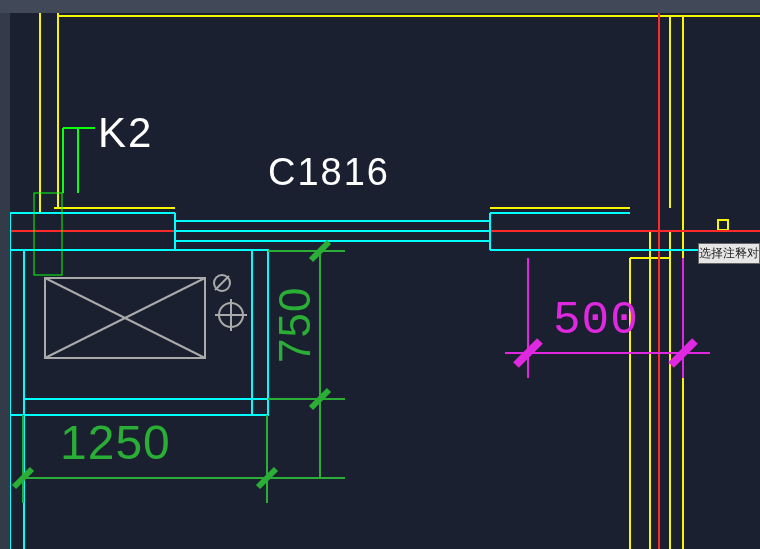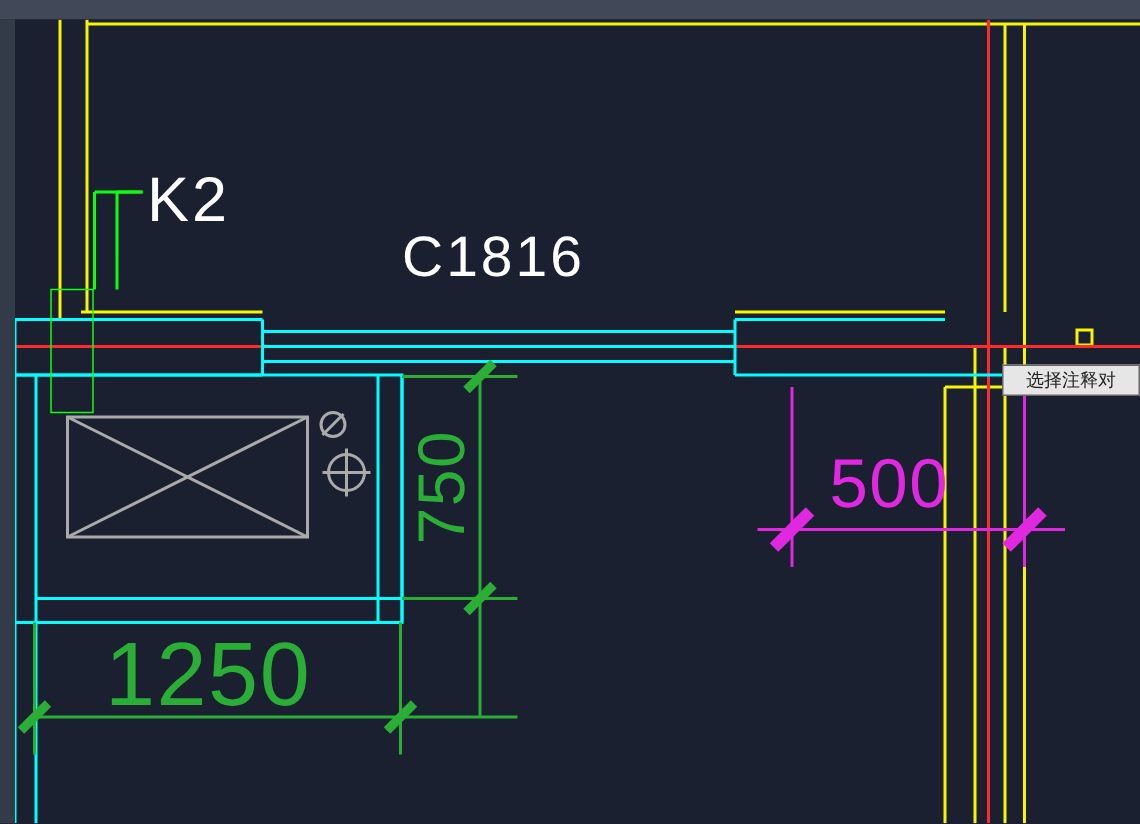--- a/index.html
+++ b/index.html
@@ -33,27 +33,27 @@
     white-space: nowrap;
   }
   .dim-text {
     position: absolute;
     font-family: Arial, sans-serif;
     font-weight: 400;
     letter-spacing: 1px;
     white-space: nowrap;
   }
   .green-dim { color: #2aae36; }
-  .magenta-dim { color: #e128e1; }
+  .magenta-dim { color: #e128e1; font-family: Liberation Mono, monospace; }
   .tooltip {
     position: absolute;
     background: #e6e6e6;
     color: #222;
     font-size: 12px;
-    padding: 1px 15px;
+    padding: 1px 0;
     border: 1px solid #666;
     font-family: "Microsoft YaHei", sans-serif;
   }
 </style>
 </head>
 <body>
 
 <div class="titlebar"></div>
 <div class="sidebar"></div>
 
@@ -158,21 +158,21 @@
       <line x1="506" y1="352" x2="530" y2="328" stroke-width="8"></line>
       <line x1="661" y1="352" x2="685" y2="328" stroke-width="8"></line>
     </g>
 
   </svg>
 
   <div class="cad-text" style="left:88px; top:96px; font-size:42px;">K2</div>
 
   <div class="cad-text" style="left:258px; top:138px; font-size:38px;">C1816</div>
 
-  <div class="dim-text green-dim" style="left:60px; top:402px; font-size:60px;">1250</div>
+  <div class="dim-text green-dim" style="left:50px; top:402px; font-size:48px;">1250</div>
 
   <div class="dim-text green-dim" style="left:260px; top:350px; font-size:44px; transform:rotate(-90deg); transform-origin:left top;">750</div>
 
   <div class="dim-text magenta-dim" style="left:543px; top:282px; font-size:46px;">500</div>
 
   <div class="tooltip" style="right:0; top:230px;">选择注释对</div>
 
 </div>
 
 </body></html>

